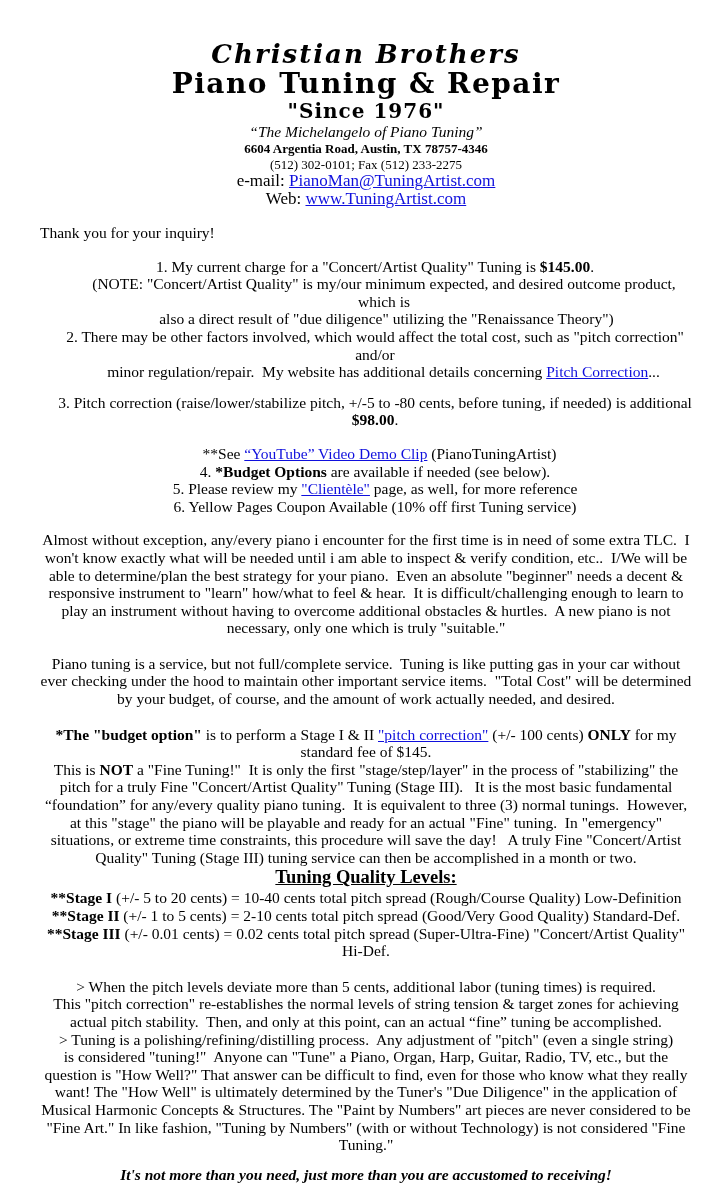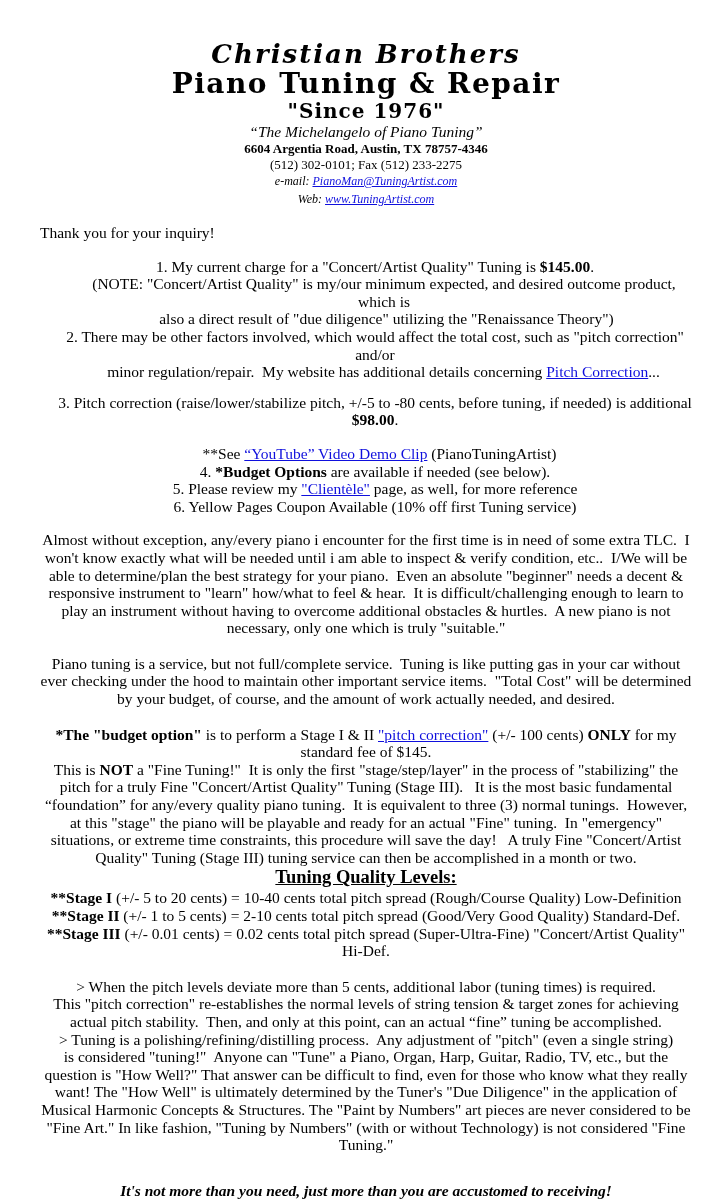--- a/index.html
+++ b/index.html
@@ -21,21 +21,21 @@
     font-family:"DejaVu Serif",serif; font-weight:bold;
     font-size:28px; line-height:31px; letter-spacing:1.5px;
   }
   .since-line{
     font-family:"DejaVu Serif",serif; font-weight:bold;
     font-size:20px; line-height:24px; letter-spacing:1px;
   }
   .tagline{ font-style:italic; font-size:15.5px; line-height:17px; }
   .address-line{ font-weight:bold; font-size:13px; line-height:17px; }
   .phone-line{ font-size:13px; line-height:15px; }
-  .contact-line{ font-style:italic; font-size:12px; line-height:18px; }
+  .contact-line{ font-size:17px; line-height:18px; }
   
   .doc-body{ margin-top:16px; }
   .greeting{ white-space:pre-wrap; }
   .blk{ white-space:pre-wrap;text-align:center; }
   .b{ font-weight:bold; }
   .u{ }
   a.link{ color:var(--link); text-decoration:underline; cursor:pointer; }
   .heading{
     font-size:18.5px; line-height:23px; font-weight:bold; text-decoration:underline;
   }
@@ -79,16 +79,16 @@
       <div class="blk" style="margin-top: 18px;"><span class="b">*The "</span><span class="b u">budget option</span><span class="b">"</span><span> is to perform a Stage I &amp; II </span><a class="link" href="#">"pitch correction"</a><span> (+/- 100 cents) </span><span class="b">ONLY</span><span> for my standard fee of $145.</span></div>
       <div class="blk"><span>This is </span><span class="b">NOT</span><span> a "Fine Tuning!"  It is only the first "stage/step/layer" in the process of "stabilizing" the pitch for a truly Fine "Concert/Artist Quality" Tuning (Stage III).   It is the most basic fundamental “foundation” for any/every quality piano tuning.  It is equivalent to three (3) normal tunings.  However, at this "stage" the piano will be playable and ready for an actual "Fine" tuning.  In "emergency" situations, or extreme time constraints, this procedure will save the day!   A truly Fine "Concert/Artist Quality" Tuning (Stage III) tuning service can then be accomplished in a month or two.</span></div>
       <div class="blk heading"><span>Tuning Quality Levels:</span></div>
       <div class="blk"><span class="b">**Stage I</span><span> (+/- 5 to 20 cents) = 10-40 cents total pitch spread (Rough/Course Quality) Low-Definition</span></div>
       <div class="blk"><span class="b">**Stage II</span><span> (+/- 1 to 5 cents) = 2-10 cents total pitch spread (Good/Very Good Quality) Standard-Def.</span></div>
       <div class="blk"><span class="b">**Stage III</span><span> (+/- 0.01 cents) = 0.02 cents total pitch spread (Super-Ultra-Fine) "Concert/Artist Quality" Hi-Def.</span></div>
       <div class="blk" style="margin-top: 18px;"><span>&gt; When the pitch levels deviate more than 5 cents, additional labor (tuning times) is required.
 This "pitch correction" re-establishes the normal levels of string tension &amp; target zones for achieving actual pitch stability.  Then, and only at this point, can an actual “fine” tuning be accomplished.
 &gt; Tuning is a polishing/refining/distilling process.  Any adjustment of "pitch" (even a single string)
 is considered "tuning!"  Anyone can "Tune" a Piano, Organ, Harp, Guitar, Radio, TV, etc., but the question is "How Well?" That answer can be difficult to find, even for those who know what they really want! The "How Well" is ultimately determined by the Tuner's "Due Diligence" in the application of Musical Harmonic Concepts &amp; Structures. The "Paint by Numbers" art pieces are never considered to be "Fine Art." In like fashion, "Tuning by Numbers" (with or without Technology) is not considered "Fine Tuning."</span></div>
-      <div class="blk italic-note" style="margin-top: 28px;"><span>It's not more than you need, just more than you are accustomed to receiving!</span></div>
+      <div class="blk italic-note" style="margin-top: 12px;"><span>It's not more than you need, just more than you are accustomed to receiving!</span></div>
     </div>
 
 </div>
 
 </body></html>

